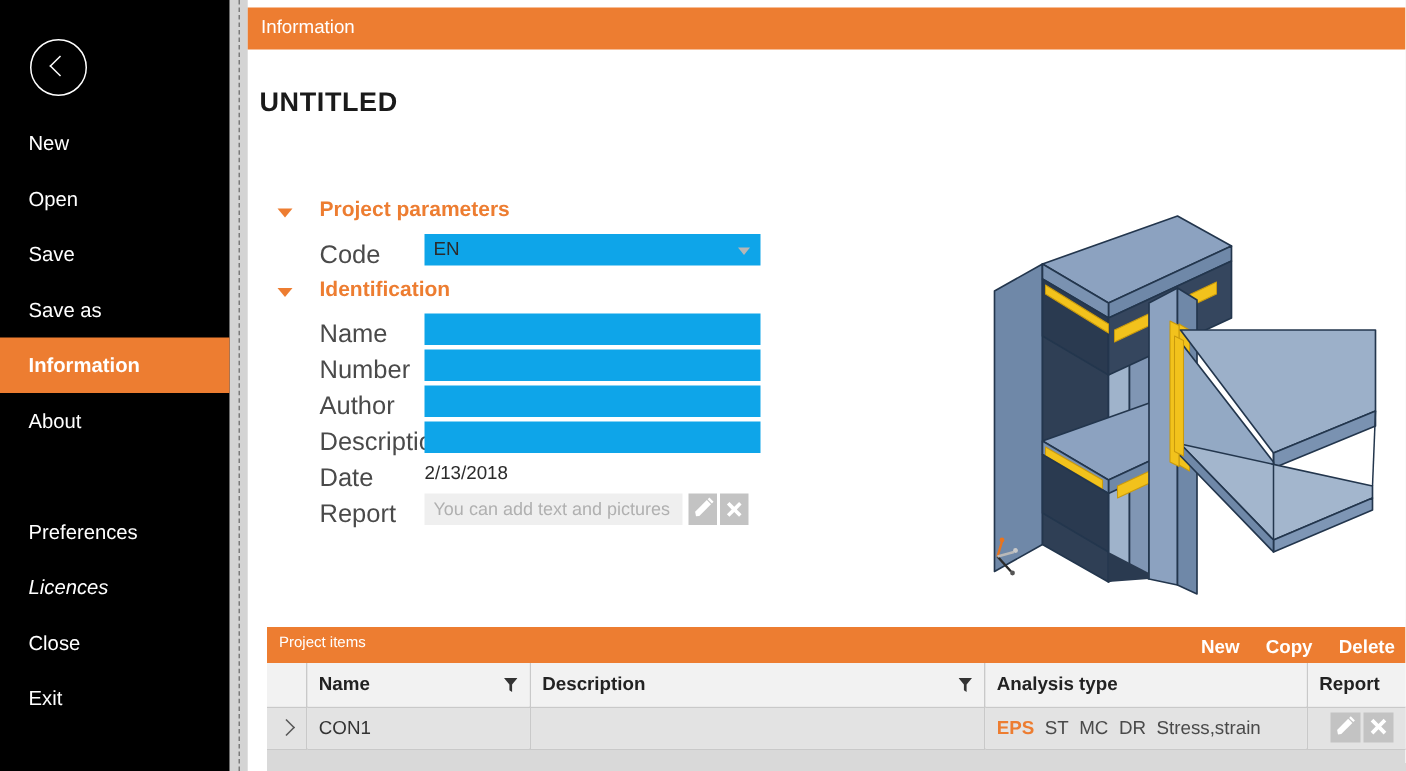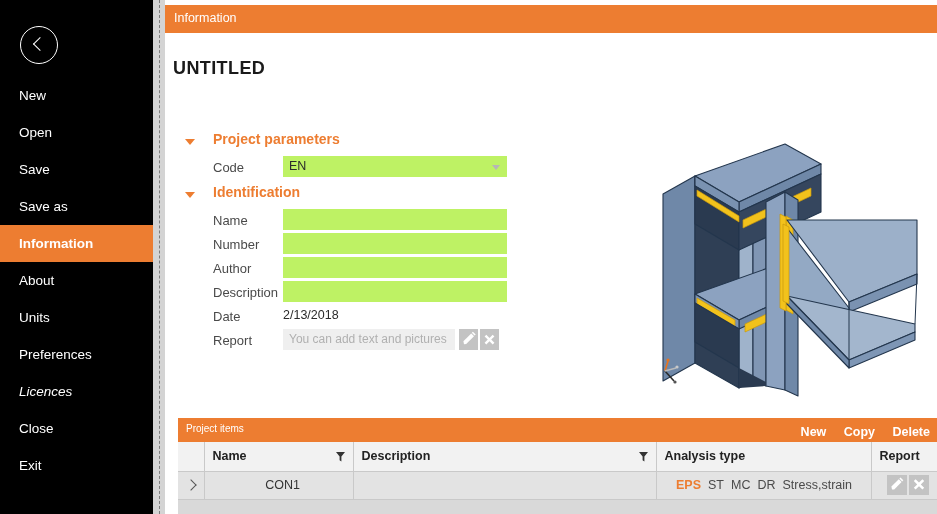--- a/index.html
+++ b/index.html
@@ -135,30 +135,30 @@
     font-size: 14px;
     font-weight: bold;
   }
   .frow {
     position: relative;
     height: 24px;
   }
   .frow .flabel {
     position: absolute;
     left: 48px; top: 4px;
-    font-size: 13px;
+    font-size: 17px;
     color: #4a4a4a;
     white-space: nowrap;
   }
   .frow .fctl {
     position: absolute;
     left: 118px; top: 0;
     width: 224px;
     height: 21px;
-    background: #bef264;
+    background: #0ea5e9;
     box-sizing: border-box;
   }
   .frow .fctl.plain {
     background: transparent;
   }
   .frow .fval {
     position: absolute;
     left: 6px; top: 3px;
     font-size: 12.5px;
     color: #2b2b2b;
@@ -272,21 +272,20 @@
   table.grid td {
     background: #e3e3e3;
     border-right: 1px solid #c9c9c9;
     border-bottom: 1px solid #c9c9c9;
     height: 28px;
     font-size: 12.5px;
     color: #333333;
     padding: 0 0 0 8px;
     box-sizing: border-box;
     position: relative;
-    text-align: center;
   }
   table.grid td.c-handle {
     padding: 0;
     text-align: center;
   }
   td .rowchev {
     display: inline-block;
     width: 7px; height: 7px;
     border-top: 1.6px solid #555555;
     border-right: 1.6px solid #555555;
@@ -326,21 +325,20 @@
     <div id="back-btn">
       <div class="chev"></div>
     </div>
 
     <div class="nav-item" style="top:77px;"><span>New</span></div>
     <div class="nav-item" style="top:114px;"><span>Open</span></div>
     <div class="nav-item" style="top:188px;"><span>Save as</span></div>
     <div class="nav-item" style="top:151px;"><span>Save</span></div>
     <div class="nav-item active" style="top:225px;"><span>Information</span></div>
     <div class="nav-item" style="top:262px;"><span>About</span></div>
-    <div class="nav-item" style="top:299px;"><span>Units</span></div>
     <div class="nav-item" style="top:336px;"><span>Preferences</span></div>
     <div class="nav-item" style="top:373px;font-style:italic;"><span>Licences</span></div>
     <div class="nav-item" style="top:410px;"><span>Close</span></div>
     <div class="nav-item" style="top:447px;"><span>Exit</span></div>
   </div>
 
   <div id="gutter">
     <div id="gutter-dots"></div>
   </div>
 

